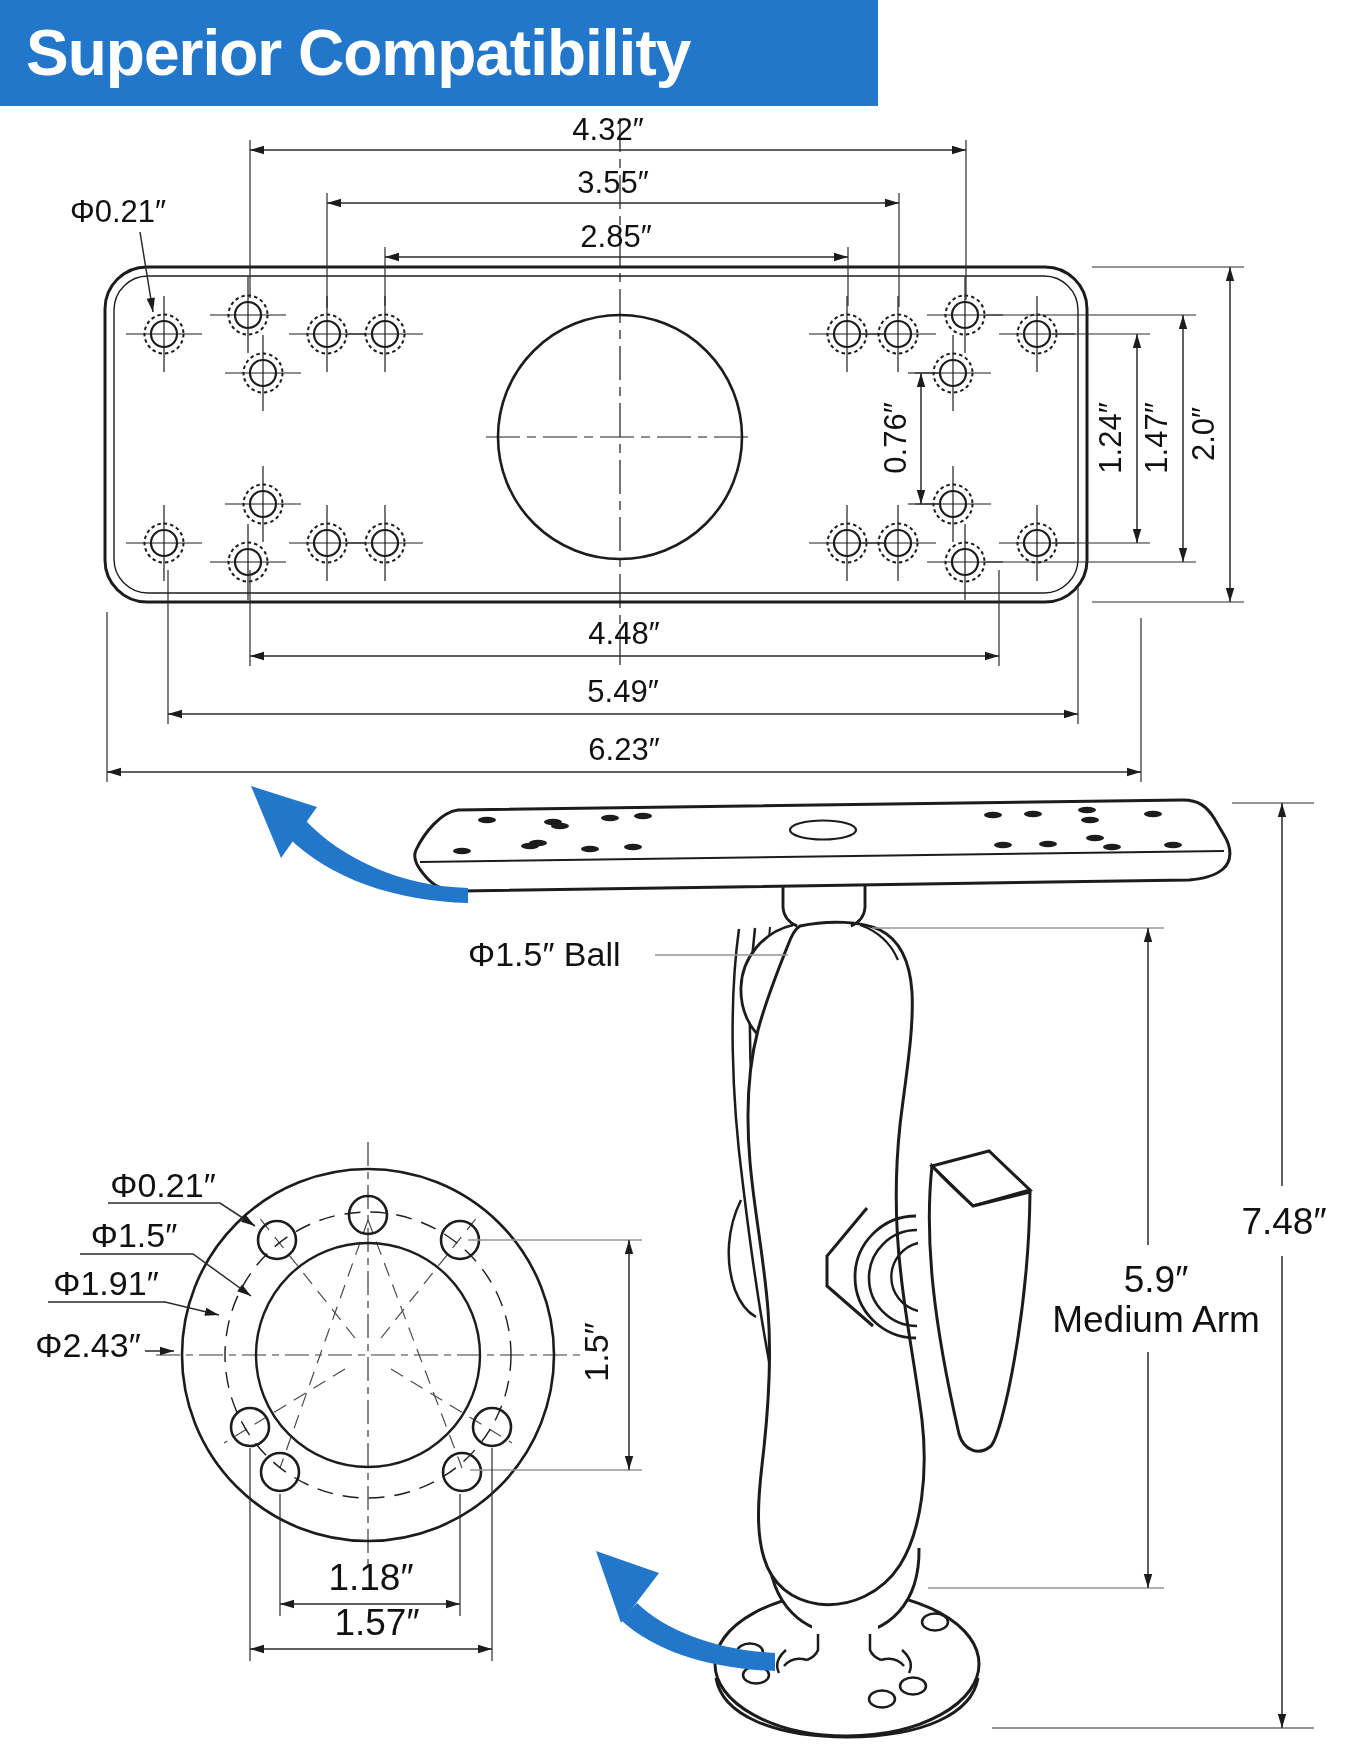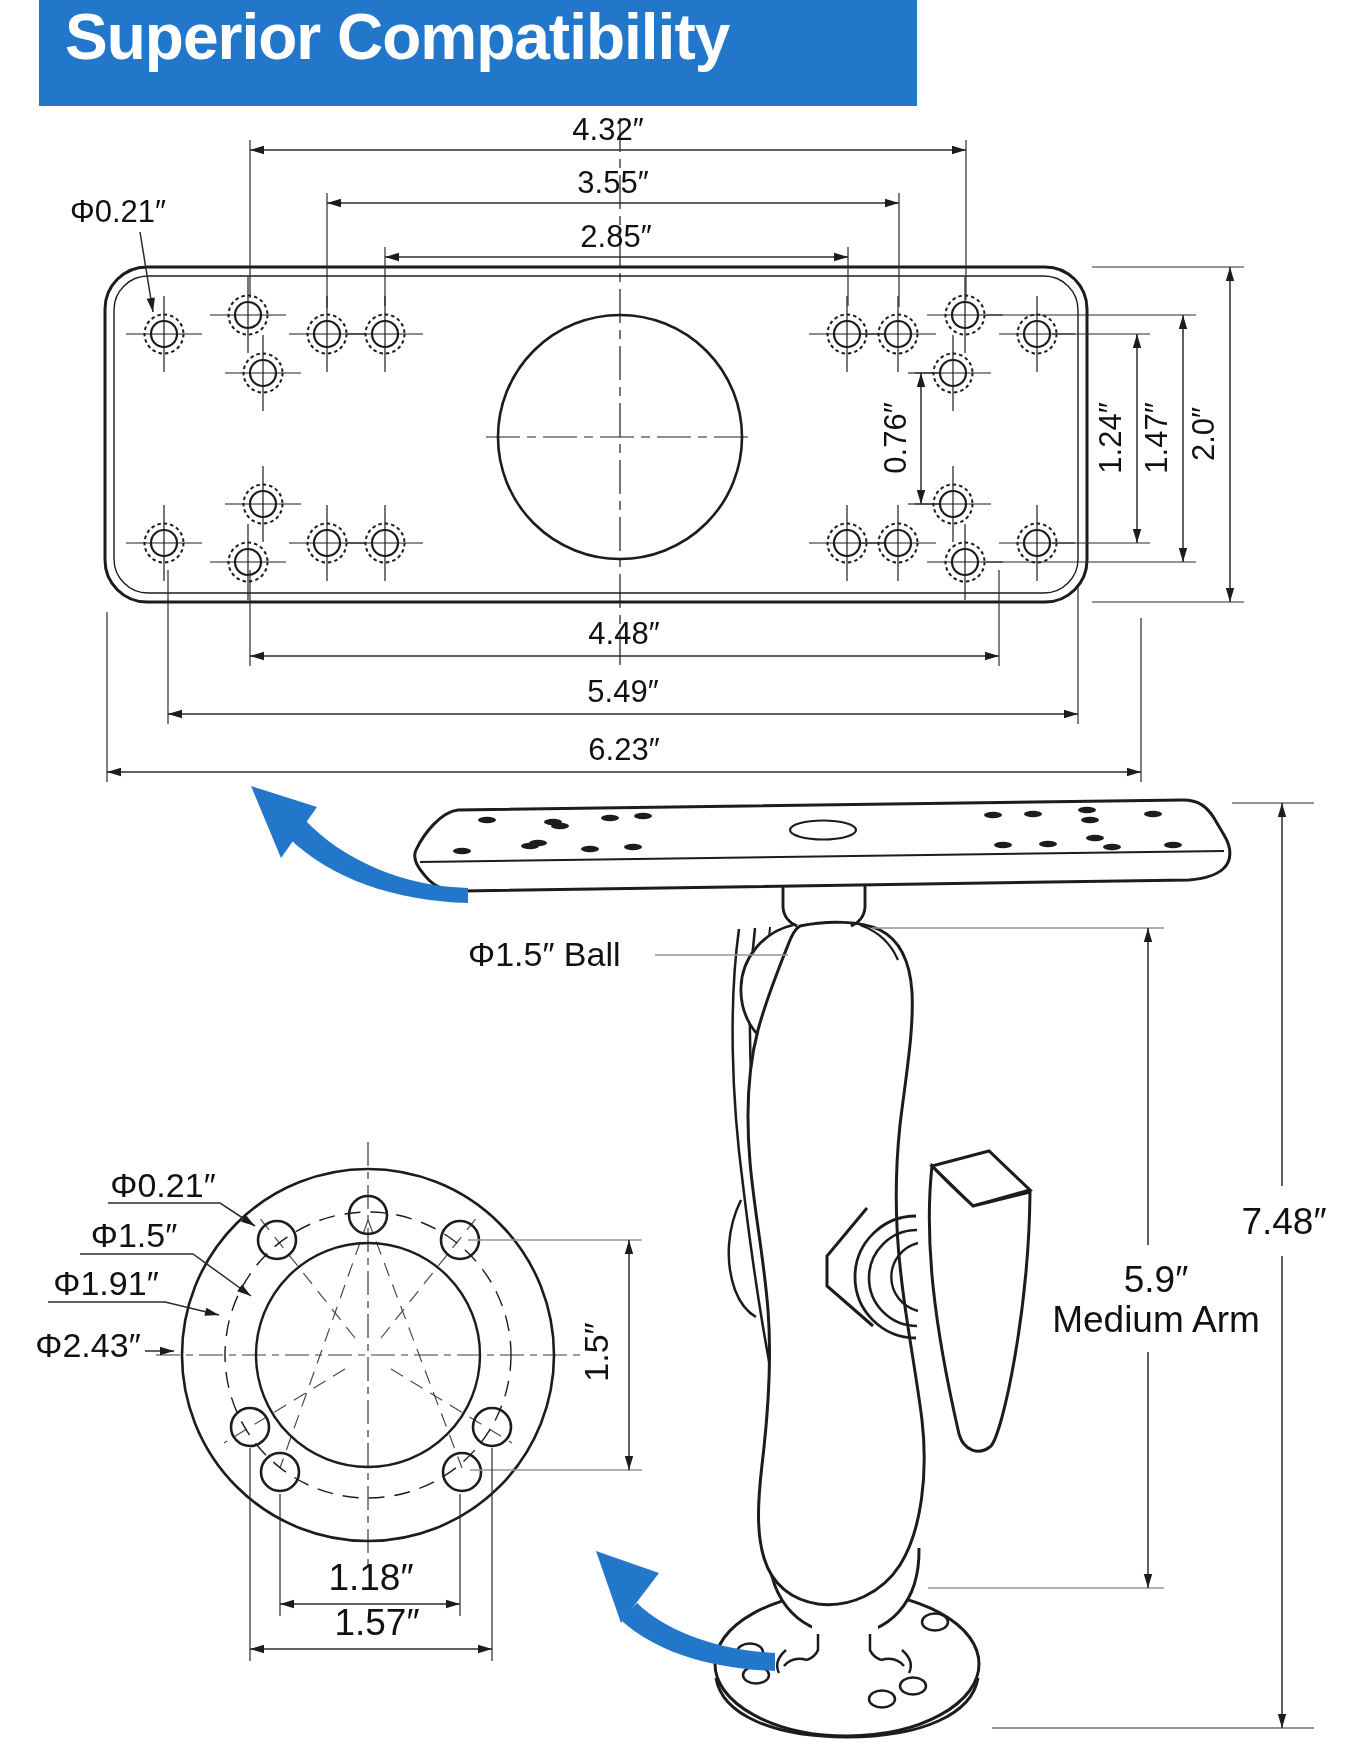--- a/index.html
+++ b/index.html
@@ -1,19 +1,19 @@
 <!DOCTYPE html>
 <html><head>
 <meta charset="utf-8">
 <style>
   html,body{margin:0;padding:0;background:#ffffff;}
   .canvas{position:relative;width:1350px;height:1750px;background:#fff;overflow:hidden;
           font-family:"Liberation Sans", sans-serif;}
   .banner{position:absolute;left:0;top:0;width:878px;height:106px;background:#2377cb;
-          display:flex;margin-left:39px;}
+          display:flex;align-items:center;}
   .banner-title{color:#ffffff;font-size:64px;font-weight:bold;letter-spacing:-1px;
           padding-left:26px;white-space:nowrap;}
   svg{position:absolute;left:0;top:0;}
   .ink{stroke:#1c1c1c;fill:none;}
   .dimline{stroke:#2b2b2b;stroke-width:1.5;fill:none;}
   .extline{stroke:#2b2b2b;stroke-width:1.2;fill:none;}
   .grayline{stroke:#949494;stroke-width:1.4;fill:none;}
   .dimtxt{font-family:"Liberation Sans",sans-serif;font-size:31px;fill:#111;}
   .dimtxt2{font-family:"Liberation Sans",sans-serif;font-size:34px;fill:#111;}
   .dimtxt3{font-family:"Liberation Sans",sans-serif;font-size:37px;fill:#111;}

